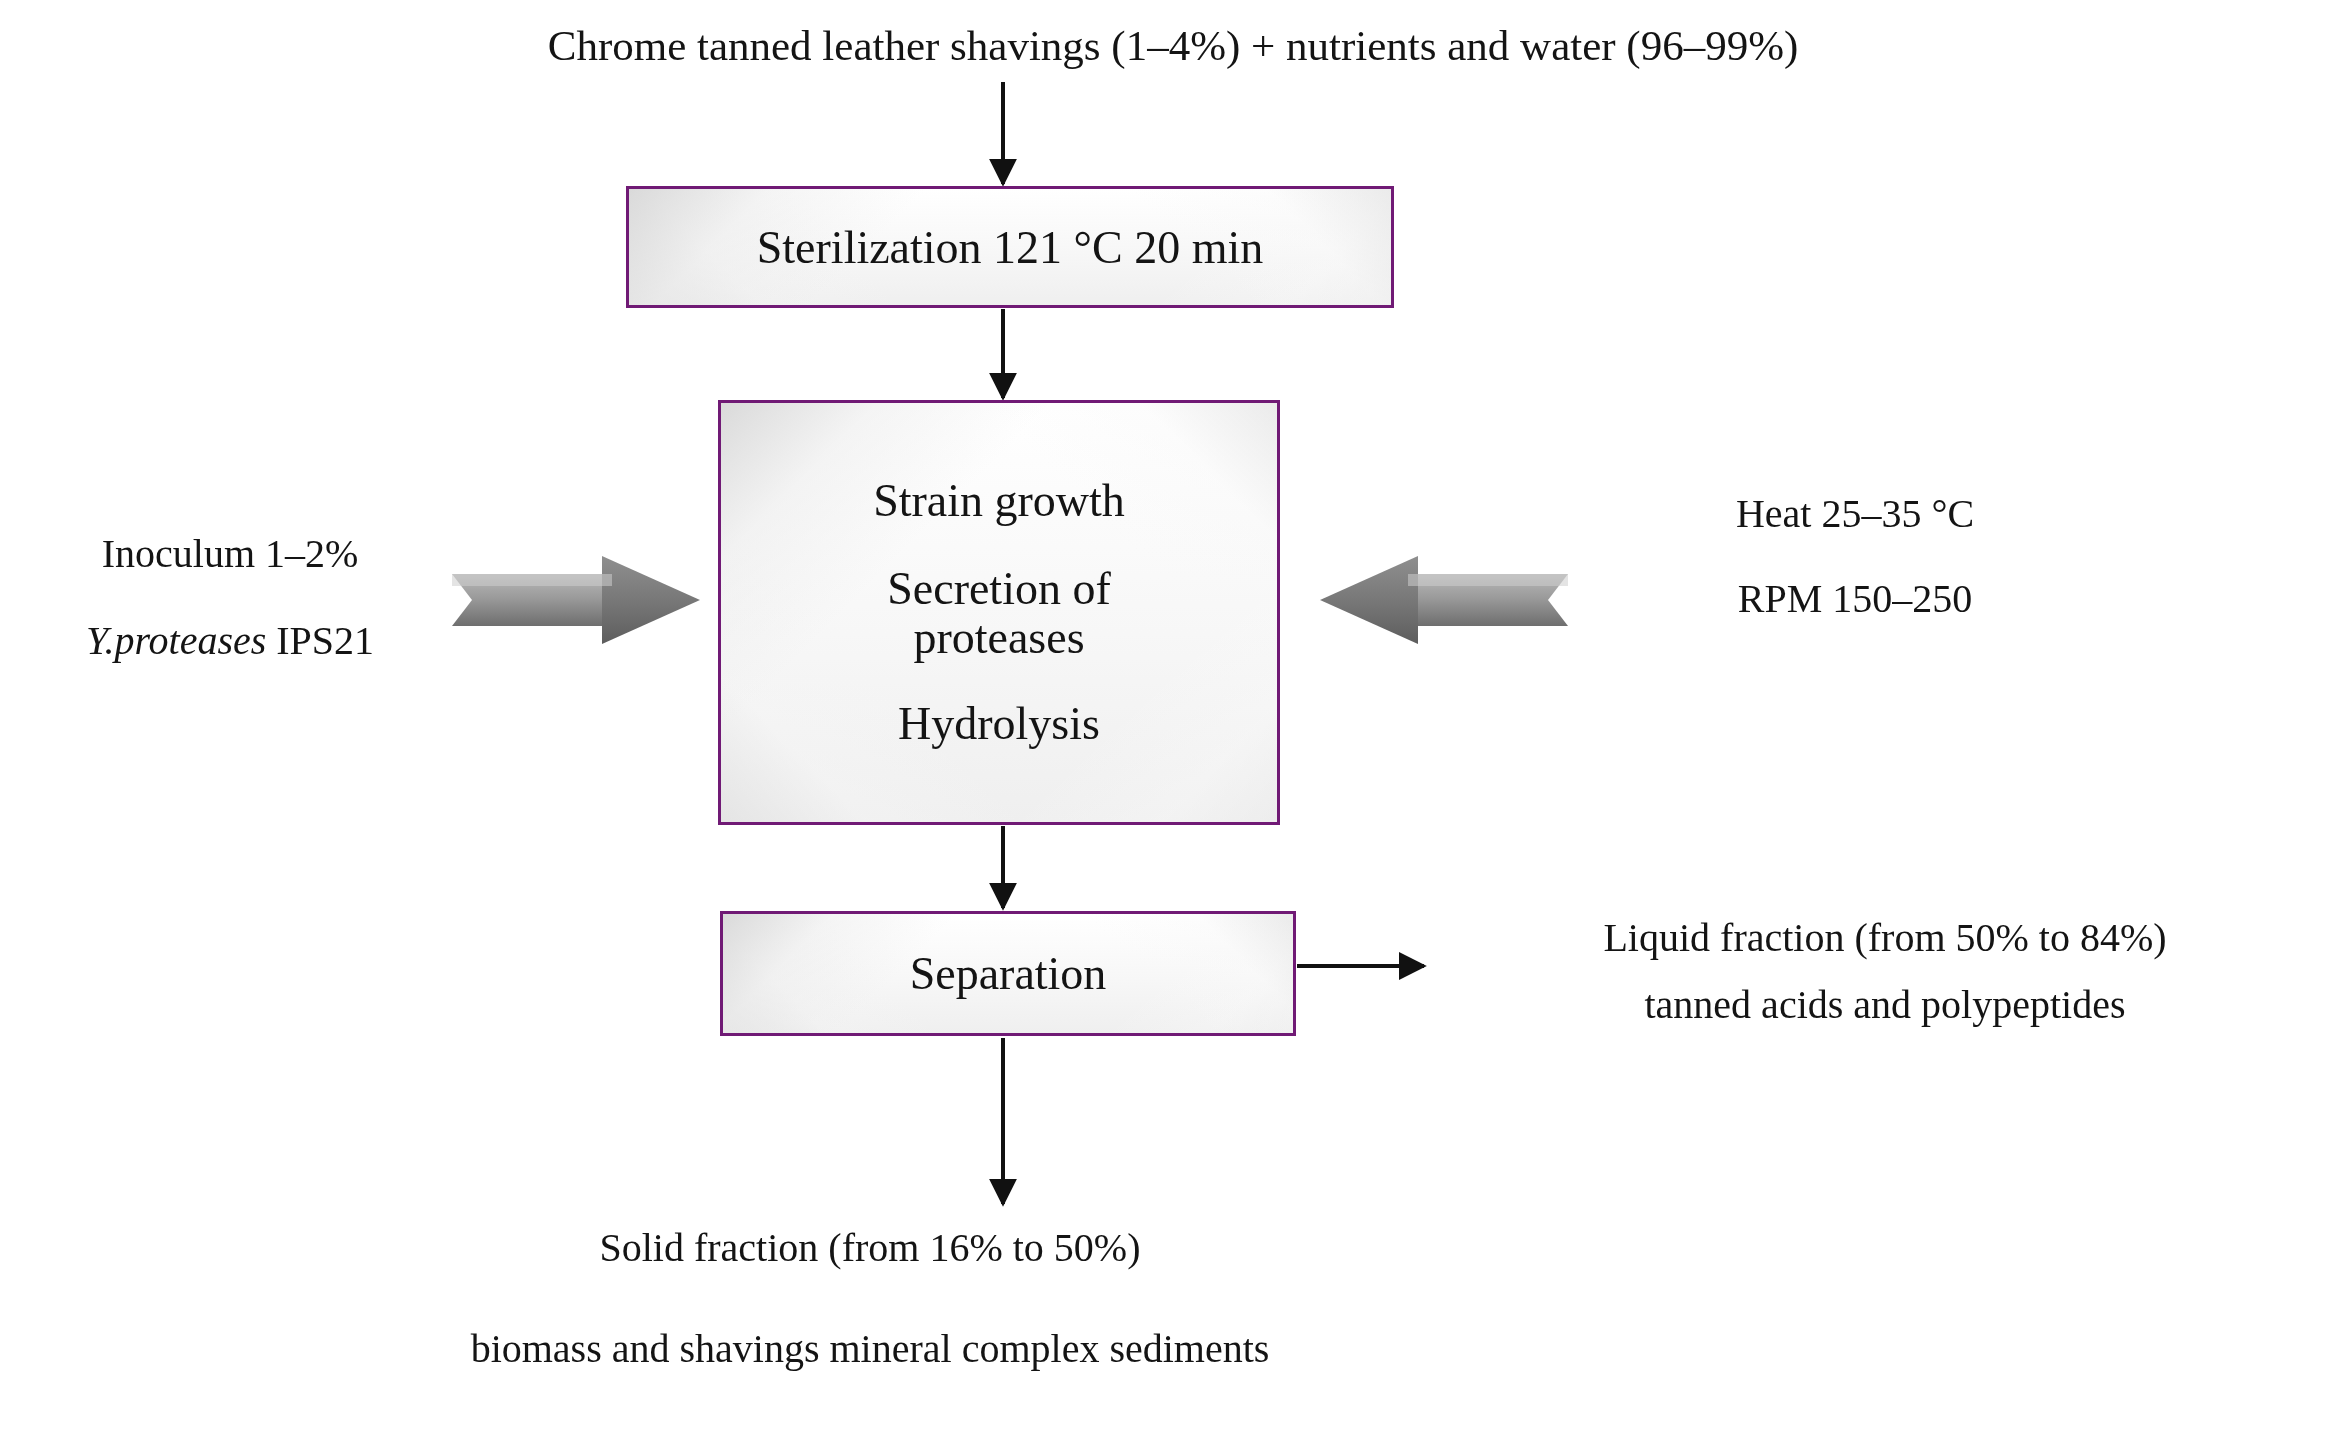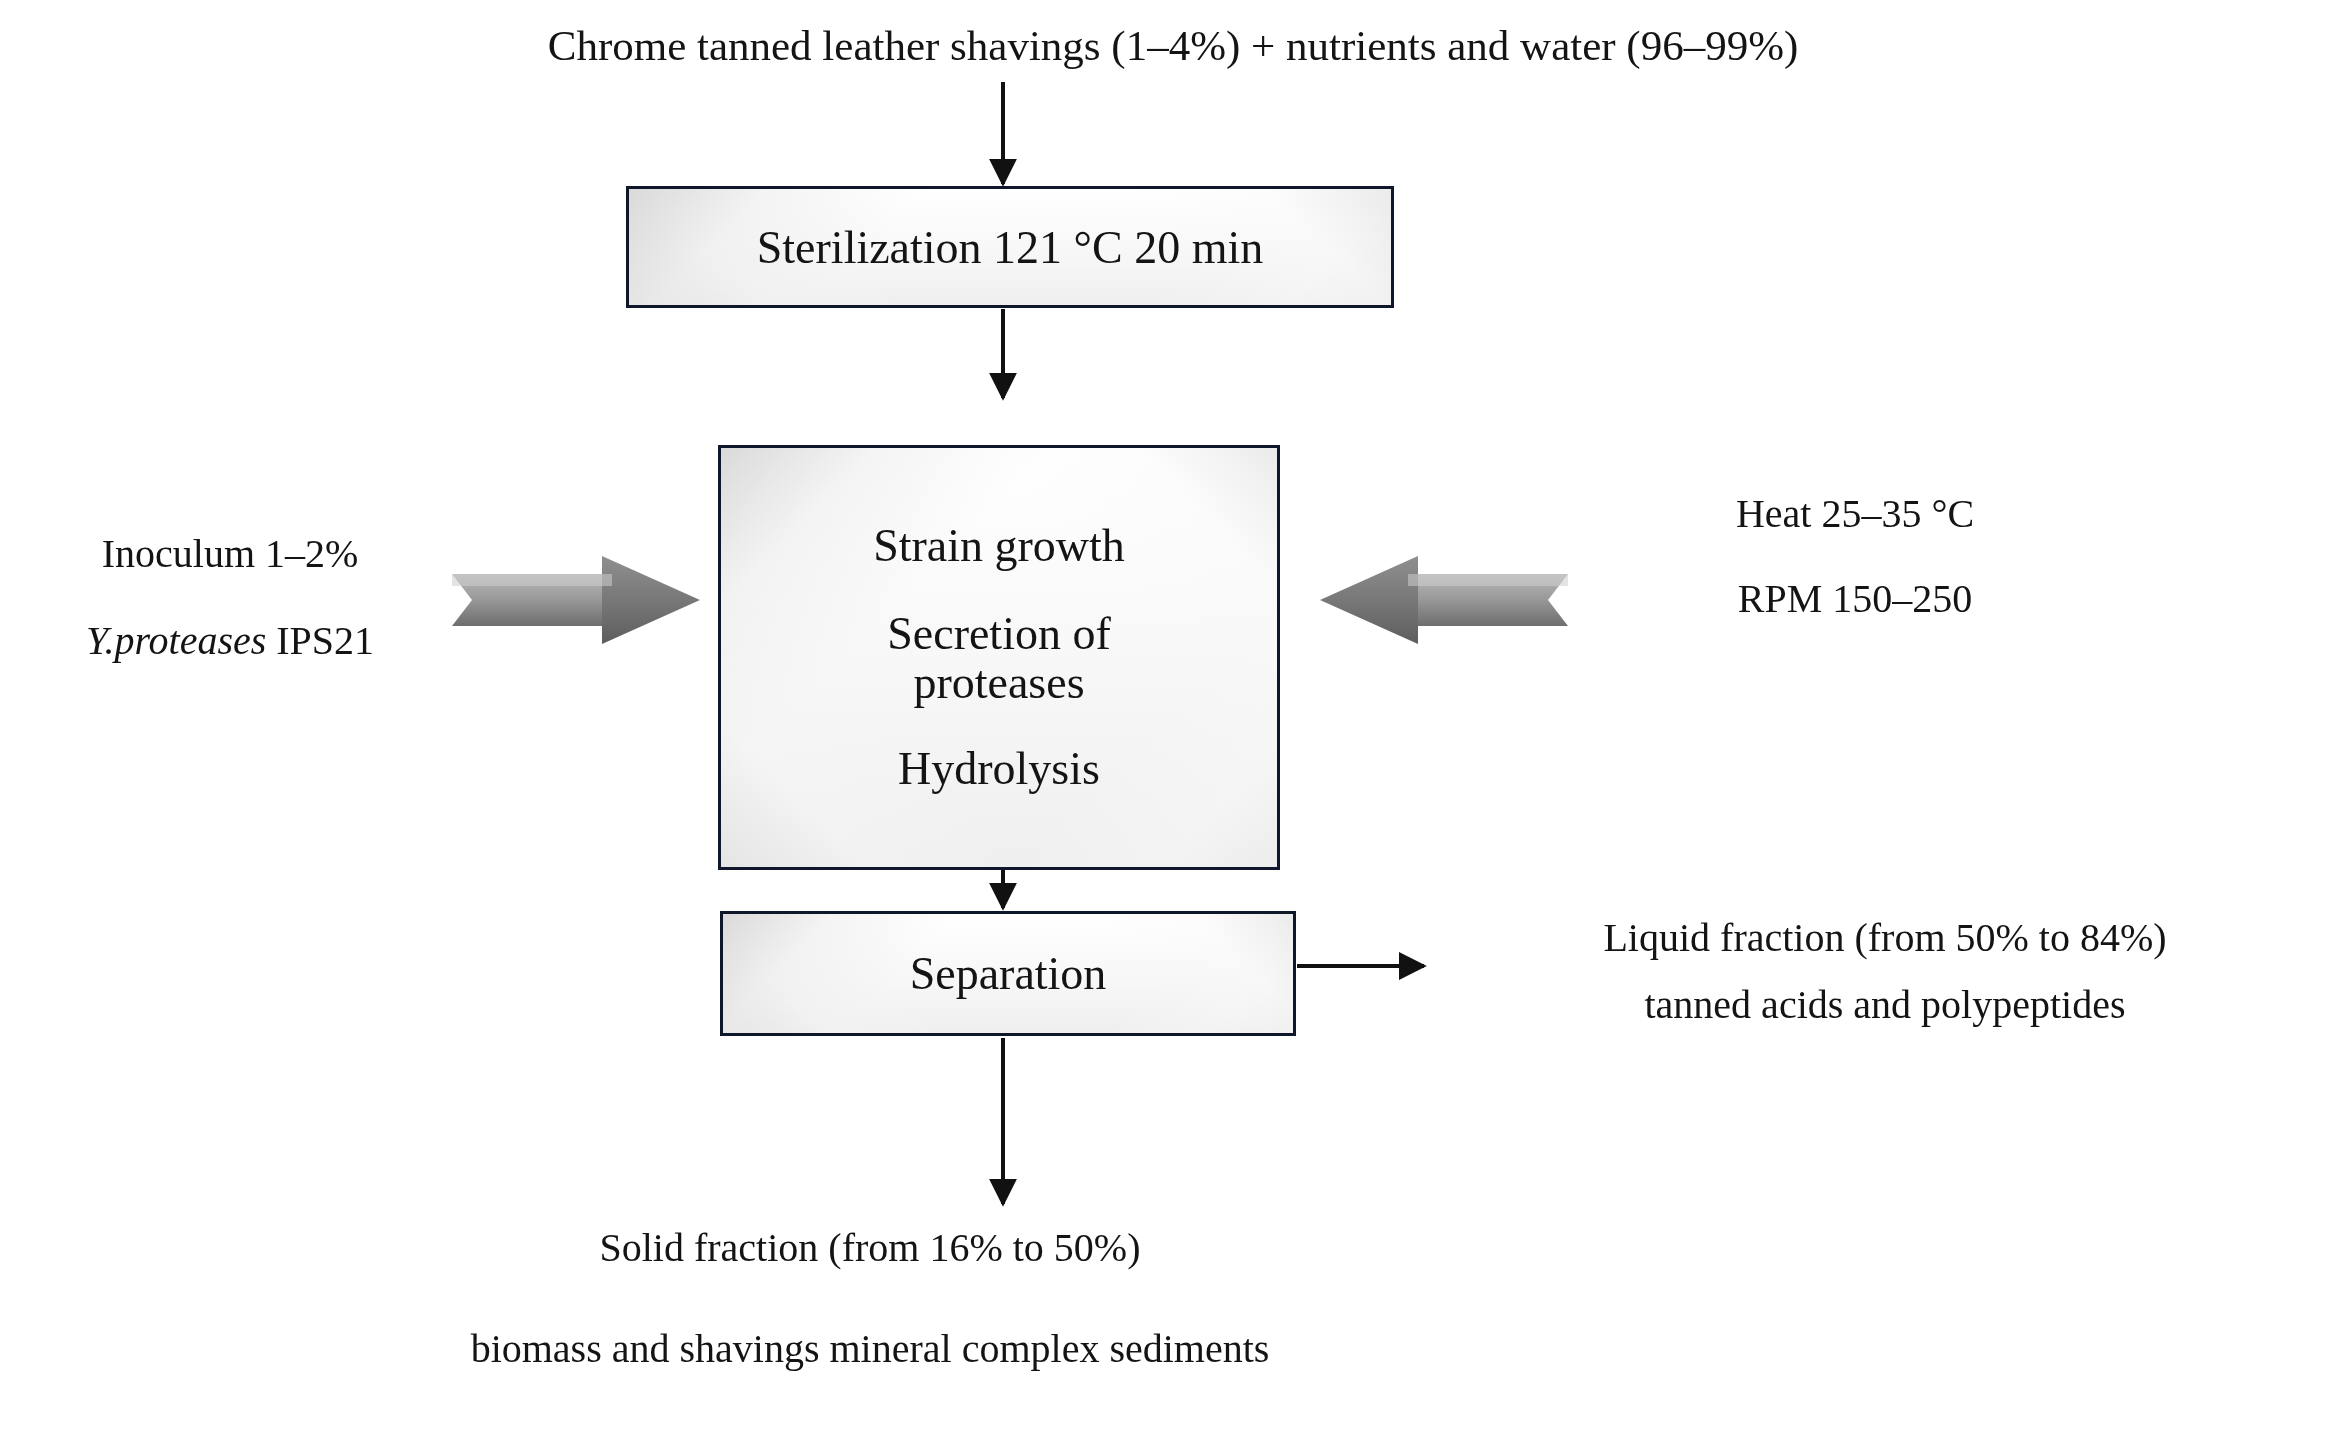--- a/index.html
+++ b/index.html
@@ -60,21 +60,21 @@
   #solid-note {
     left: 270px; top: 1222px;
     width: 1200px;
     font-size: 40px;
   }
   #solid-note .ln2 { margin-top: 48px; }
 
   
   .box {
     position: absolute;
-    border: 3px solid #0f172a;
+    border: 3px solid #701a75;
     box-sizing: border-box;
     background: #fbfbfb;
     display: flex;
     align-items: center;
     justify-content: center;
   }
   .box .bevel {
     position: absolute;
     inset: 0;
     pointer-events: none;
@@ -99,21 +99,21 @@
   }
 
   #box-sterilization {
     left: 626px; top: 186px;
     width: 768px; height: 122px;
   }
   #box-sterilization .label { font-size: 46px; }
 
   #box-main {
     left: 718px; top: 400px;
-    width: 562px; height: 425px; margin-top: 45px;
+    width: 562px; height: 425px;
   }
   #box-main .label { font-size: 46px; line-height: 1.05; }
   #box-main .label .l { display: block; }
   #box-main .label .l1 { margin-bottom: 40px; }
   #box-main .label .l2 { margin-bottom: 38px; }
 
   #box-separation {
     left: 720px; top: 911px;
     width: 576px; height: 125px;
   }

